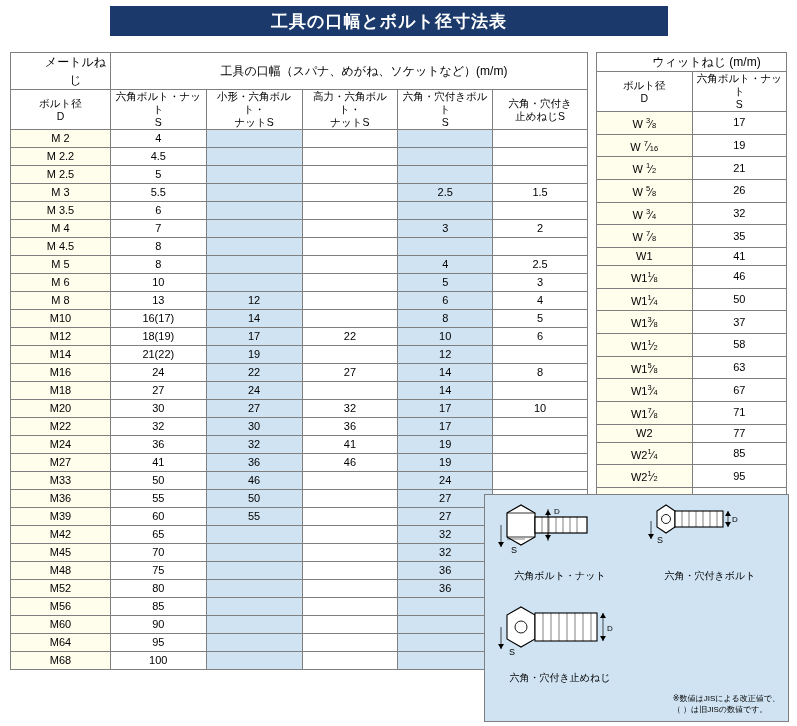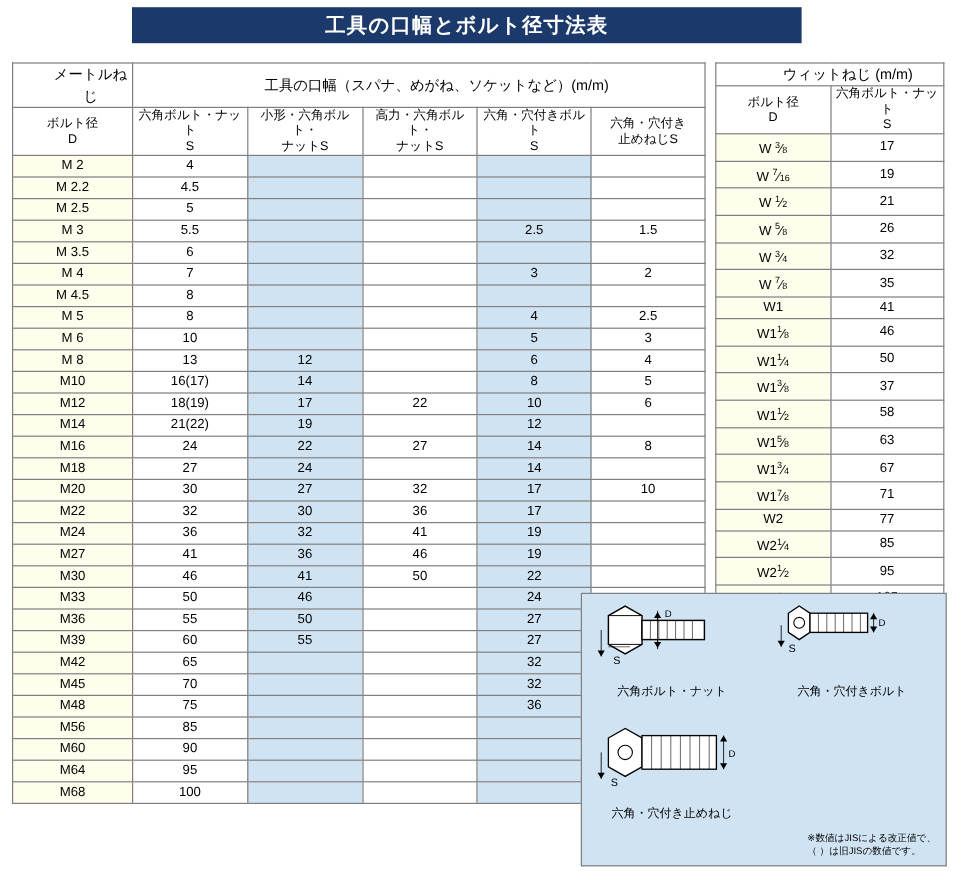--- a/index.html
+++ b/index.html
@@ -279,28 +279,20 @@
         </tr>
         <tr>
           <td class="lbl">M27</td>
           <td class="val">41</td>
           <td class="valblue">36</td>
           <td class="val">46</td>
           <td class="valblue">19</td>
           <td class="val"></td>
         </tr>
         <tr>
-          <td class="lbl">M30</td>
-          <td class="val">46</td>
-          <td class="valblue">41</td>
-          <td class="val">50</td>
-          <td class="valblue">22</td>
-          <td class="val"></td>
-        </tr>
-        <tr>
           <td class="lbl">M33</td>
           <td class="val">50</td>
           <td class="valblue">46</td>
           <td class="val"></td>
           <td class="valblue">24</td>
           <td class="val"></td>
         </tr>
         <tr>
           <td class="lbl">M36</td>
           <td class="val">55</td>
@@ -329,20 +321,28 @@
           <td class="lbl">M45</td>
           <td class="val">70</td>
           <td class="valblue"></td>
           <td class="val"></td>
           <td class="valblue">32</td>
           <td class="val"></td>
         </tr>
         <tr>
           <td class="lbl">M48</td>
           <td class="val">75</td>
+          <td class="valblue"></td>
+          <td class="val"></td>
+          <td class="valblue">36</td>
+          <td class="val"></td>
+        </tr>
+        <tr>
+          <td class="lbl">M52</td>
+          <td class="val">80</td>
           <td class="valblue"></td>
           <td class="val"></td>
           <td class="valblue">36</td>
           <td class="val"></td>
         </tr>
         <tr>
           <td class="lbl">M56</td>
           <td class="val">85</td>
           <td class="valblue"></td>
           <td class="val"></td>

